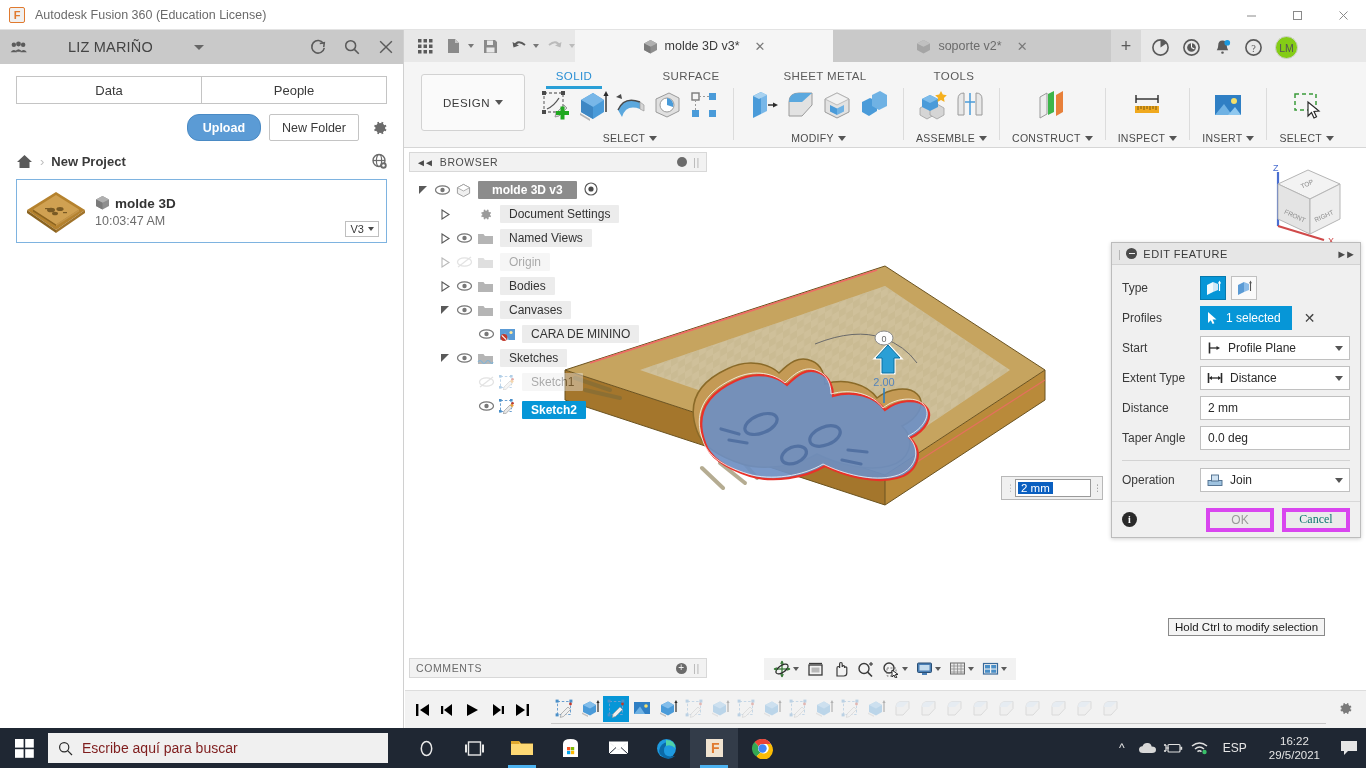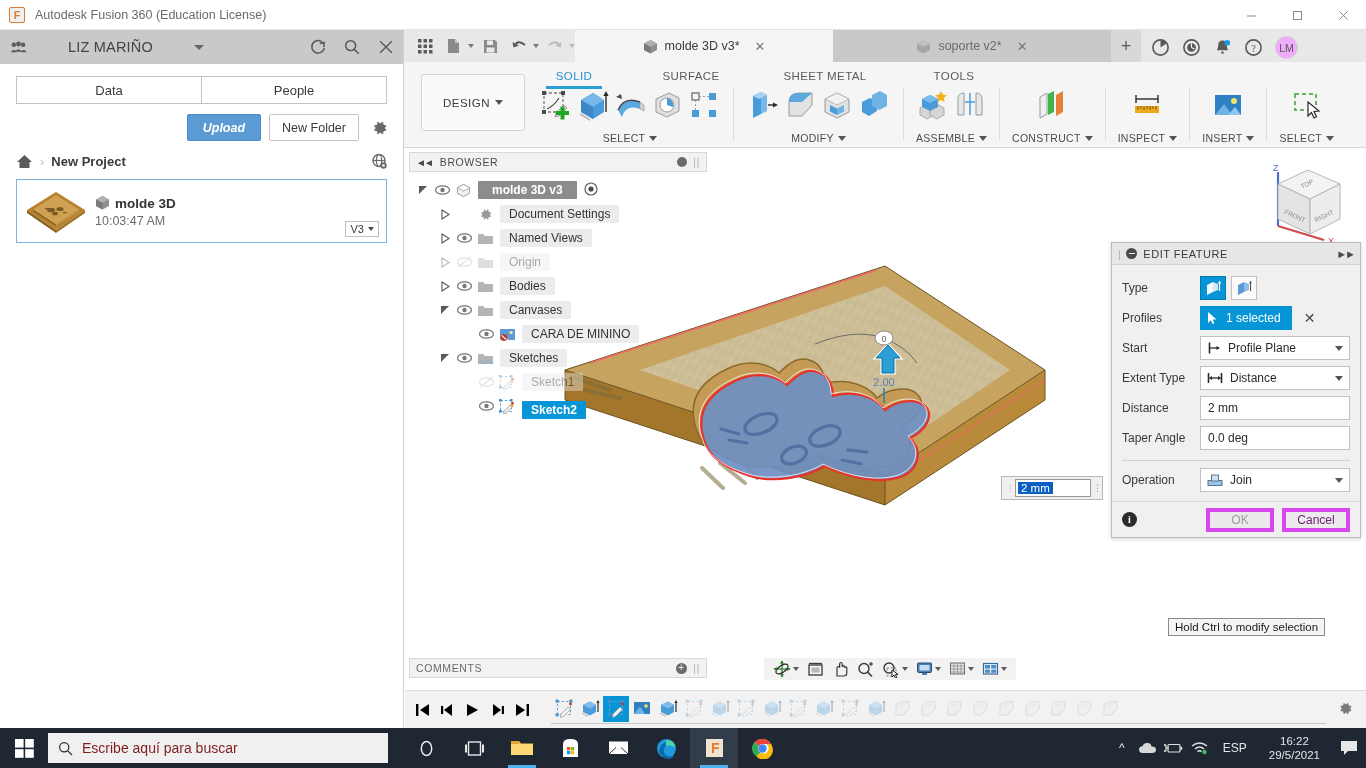--- a/index.html
+++ b/index.html
@@ -57,22 +57,22 @@
     font-size: 13px; color: #3a3a3a;
   }
   .dp-tab:first-child { border-right: none; }
 
   .dp-actions {
     display: flex; align-items: center; justify-content: flex-end;
     padding: 10px 14px 0 0; gap: 8px;
   }
   .btn-upload {
     background: #5b9bd5; color: #fff; border: 1px solid #4a8ac4;
-    height: 27px; padding: 0 15px; border-radius: 2px;
-    font-size: 12.5px; font-weight: bold; cursor: pointer; font-style: italic;
+    height: 27px; padding: 0 15px; border-radius: 12px;
+    font-size: 12.5px; font-weight: bold; cursor: pointer;
   }
   .btn-newfolder {
     background: #fff; color: #3a3a3a; border: 1px solid #c4c4c4;
     height: 27px; padding: 0 12px; border-radius: 2px; font-size: 12.5px; cursor: pointer;
   }
   .gear-sm { width: 18px; height: 18px; color: #6b6b6b; margin-left: 4px; }
 
   .dp-breadcrumb {
     display: flex; align-items: center; padding: 12px 14px 0 16px; gap: 7px;
   }
@@ -115,21 +115,21 @@
   .doc-tab.active { background: #f5f5f5; color: #3a3a3a; }
   .doc-tab.inactive { background: #c9c9c9; color: #6b6b6b; }
   .tab-close { color: #7a7a7a; font-size: 13px; margin-left: 8px; }
   .tab-add {
     width: 30px; height: 32px; display:flex;align-items:center;justify-content:center;
     background: #d8d8d8; color: #5a5a5a; font-size: 18px; cursor: pointer;
   }
   .topright-icons { display: flex; align-items: center; gap: 12px; padding: 0 10px 3px 10px; }
   .tri { width: 19px; height: 19px; color: #5a5a5a; position: relative; cursor:pointer; }
   .avatar-lm {
-    width: 23px; height: 23px; border-radius: 50%; background: #f0abfc; border:1px solid #d0d0d0;
+    width: 23px; height: 23px; border-radius: 50%; background: #84cc16; border:1px solid #d0d0d0;
     display:flex;align-items:center;justify-content:center; font-size:10.5px; color:#555;
   }
 
   
   .ribbon {
     position: absolute; left: 404px; top: 62px; width: 962px; height: 86px;
     background: #f5f5f5; border-bottom: 1px solid #d6d6d6;
   }
   .design-box {
     position: absolute; left: 17px; top: 12px; width: 104px; height: 57px;
@@ -246,21 +246,21 @@
   }
   .ed-info {
     width: 15px; height: 15px; border-radius: 50%; background: #2a2a2a; color: #fff;
     display:flex;align-items:center;justify-content:center; font-size:10px; font-weight:bold;
     font-family: "Liberation Serif", serif;
   }
   .ed-btn {
     height: 24px; min-width: 68px; border: 4px solid #d946ef; background: #ebebeb;
     font-size: 12px; color: #9a9a9a; cursor: pointer;
   }
-  .ed-btn.cancel { color: #701a75; }
+  .ed-btn.cancel { color: #0f766e; font-family: Liberation Serif, serif; }
 
   
   .dim-input {
     position: absolute; left: 1001px; top: 476px; width: 102px; height: 24px;
     background: #f0f0f0; border: 1px solid #b8b8b8; display: flex; align-items: center;
     padding: 0 4px; z-index: 30;
   }
   .dim-grip { color: #b0b0b0; font-size: 9px; letter-spacing: -1px; width: 7px; }
   .dim-field {
     flex: 1; height: 18px; background: #fff; border: 1px solid #9a9a9a; margin: 0 2px;

